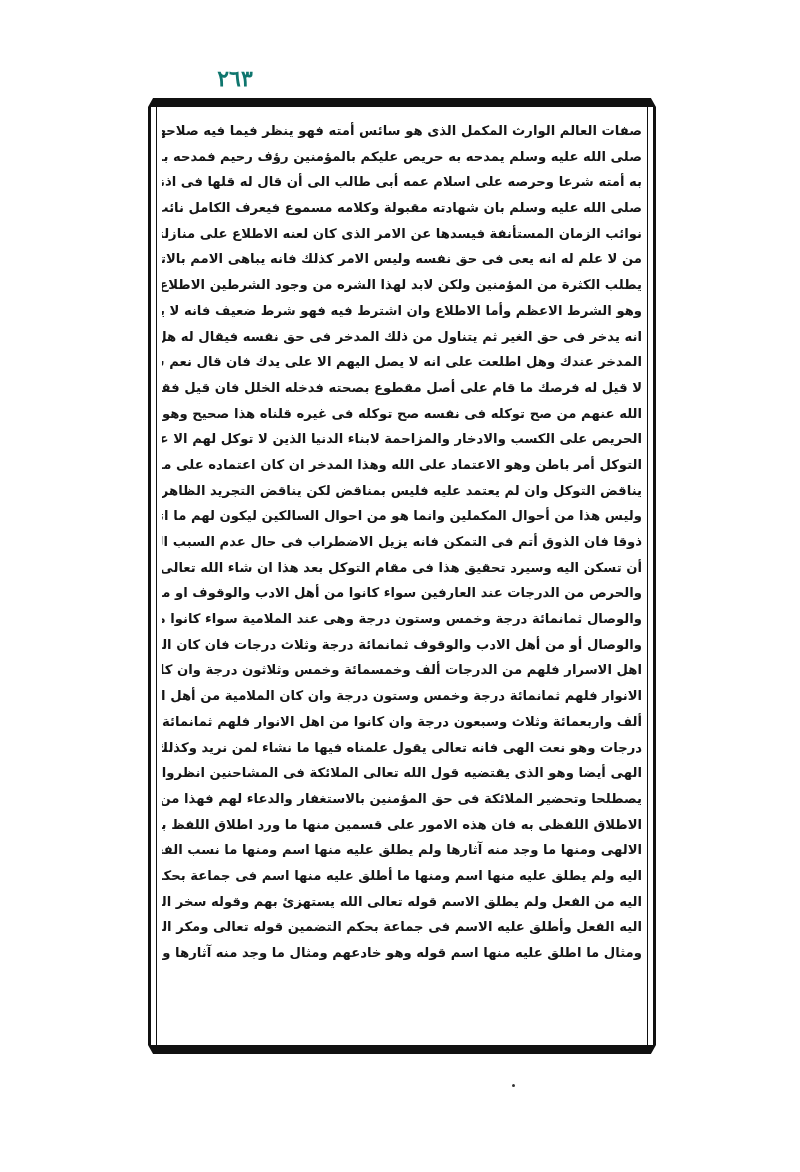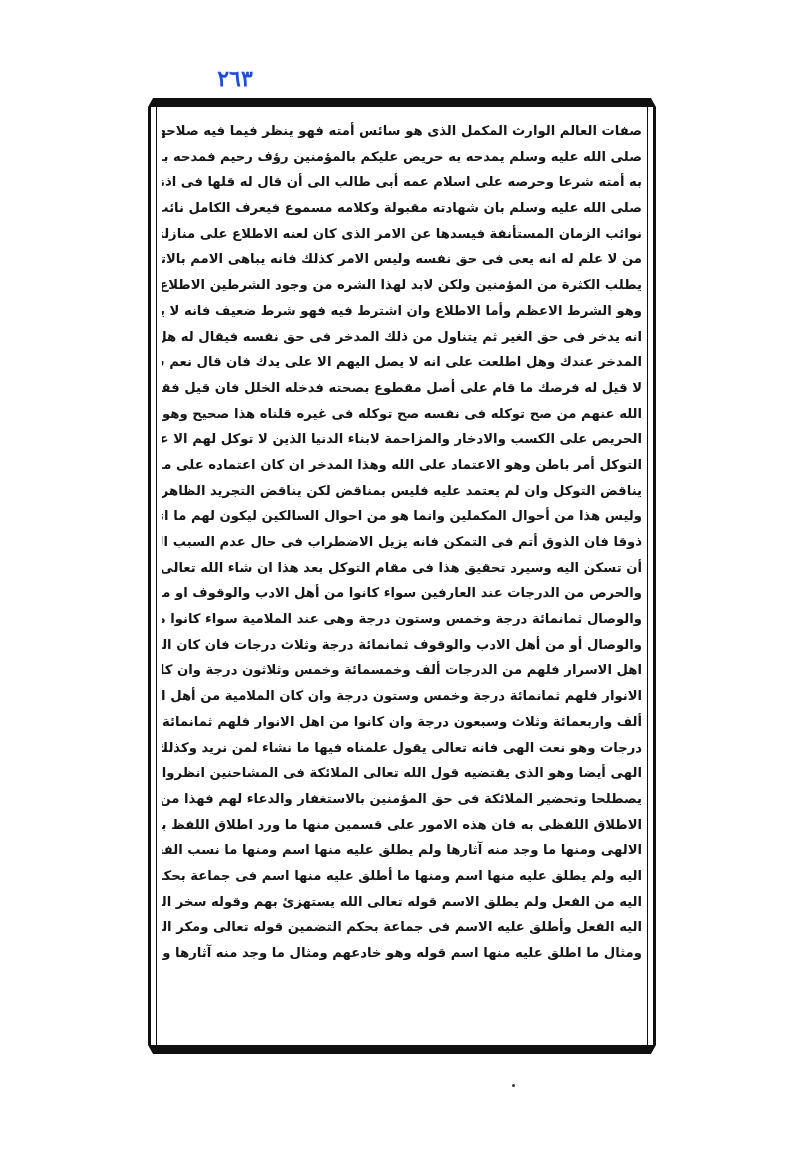--- a/index.html
+++ b/index.html
@@ -1,17 +1,17 @@
 <!DOCTYPE html>
 <html><head>
 <meta charset="utf-8">
 <style>
   html, body { margin: 0; padding: 0; background: #ffffff; }
   body { width: 800px; height: 1172px; position: relative; overflow: hidden; font-family: "DejaVu Sans", sans-serif; color: #111; }
-  .page-number { position: absolute; left: 205px; top: 66px; width: 60px; text-align: center; font-family: Liberation Sans, sans-serif; font-size: 22px; font-weight: bold; color: #1d4ed8; direction: rtl; }
+  .page-number { position: absolute; left: 205px; top: 66px; width: 60px; text-align: center; font-family: Liberation Sans, sans-serif; font-size: 22px; font-weight: bold; color: #0f766e; direction: rtl; }
   .frame { position: absolute; left: 148px; top: 98px; width: 508px; height: 956px; }
   .rule-top { position: absolute; left: 0; top: 0; width: 100%; height: 9px; background: #111; border-radius: 3px 3px 0 0; clip-path: polygon(0 100%, 1% 0, 99% 0, 100% 100%); }
   .rule-bottom { position: absolute; left: 0; bottom: 0; width: 100%; height: 9px; background: #111; border-radius: 0 0 5px 5px; clip-path: polygon(0 0, 100% 0, 99% 100%, 1% 100%); }
   .side { position: absolute; top: 9px; bottom: 9px; width: 10px; }
   .side-left { left: 0; border-left: 3px solid #111; border-right: 1.5px solid #111; box-sizing: border-box; width: 9px; }
   .side-right { right: 0; border-right: 3px solid #111; border-left: 1.5px solid #111; box-sizing: border-box; width: 9px; }
   .text-block { position: absolute; left: 14px; right: 14px; top: 20px; direction: rtl; text-align: justify; text-align-last: justify; }
   .line { display: block; height: 25.7px; line-height: 25.7px; font-family: "DejaVu Sans", sans-serif; font-size: 13.2px; font-weight: bold; white-space: nowrap; overflow: hidden; letter-spacing: -0.2px; color: #161616; }
   .speck { position: absolute; left: 512px; top: 1084px; width: 3px; height: 3px; background: #333; border-radius: 50%; }
 </style>

